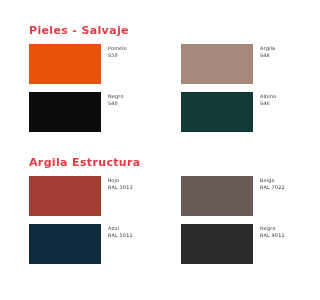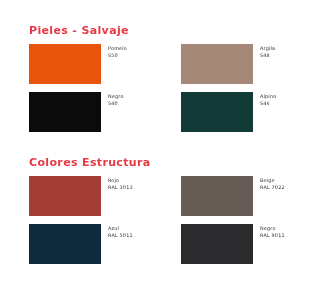--- a/index.html
+++ b/index.html
@@ -108,21 +108,21 @@
         <span class="swatch-label">
           <span class="swatch-name" style="color: rgb(51, 50, 56);">Alpino</span>
           <span class="swatch-code" style="color: rgb(51, 50, 56);">S46</span>
         </span>
       </div>
 
     </div>
   </section>
 
   <section class="section" id="section-estructura">
-    <h2 class="section-title" style="color: rgb(230, 58, 68);">Colores Estructura</h2>
+    <h2 class="section-title" style="color: rgb(230, 58, 68);">Argila Estructura</h2>
     <div class="swatch-grid">
 
       <div class="swatch-cell col-left">
         <span class="swatch-chip" style="background-color: rgb(161, 61, 53);"></span>
         <span class="swatch-label">
           <span class="swatch-name" style="color: rgb(51, 50, 56);">Rojo</span>
           <span class="swatch-code" style="color: rgb(51, 50, 56);">RAL 3013</span>
         </span>
       </div>
 

